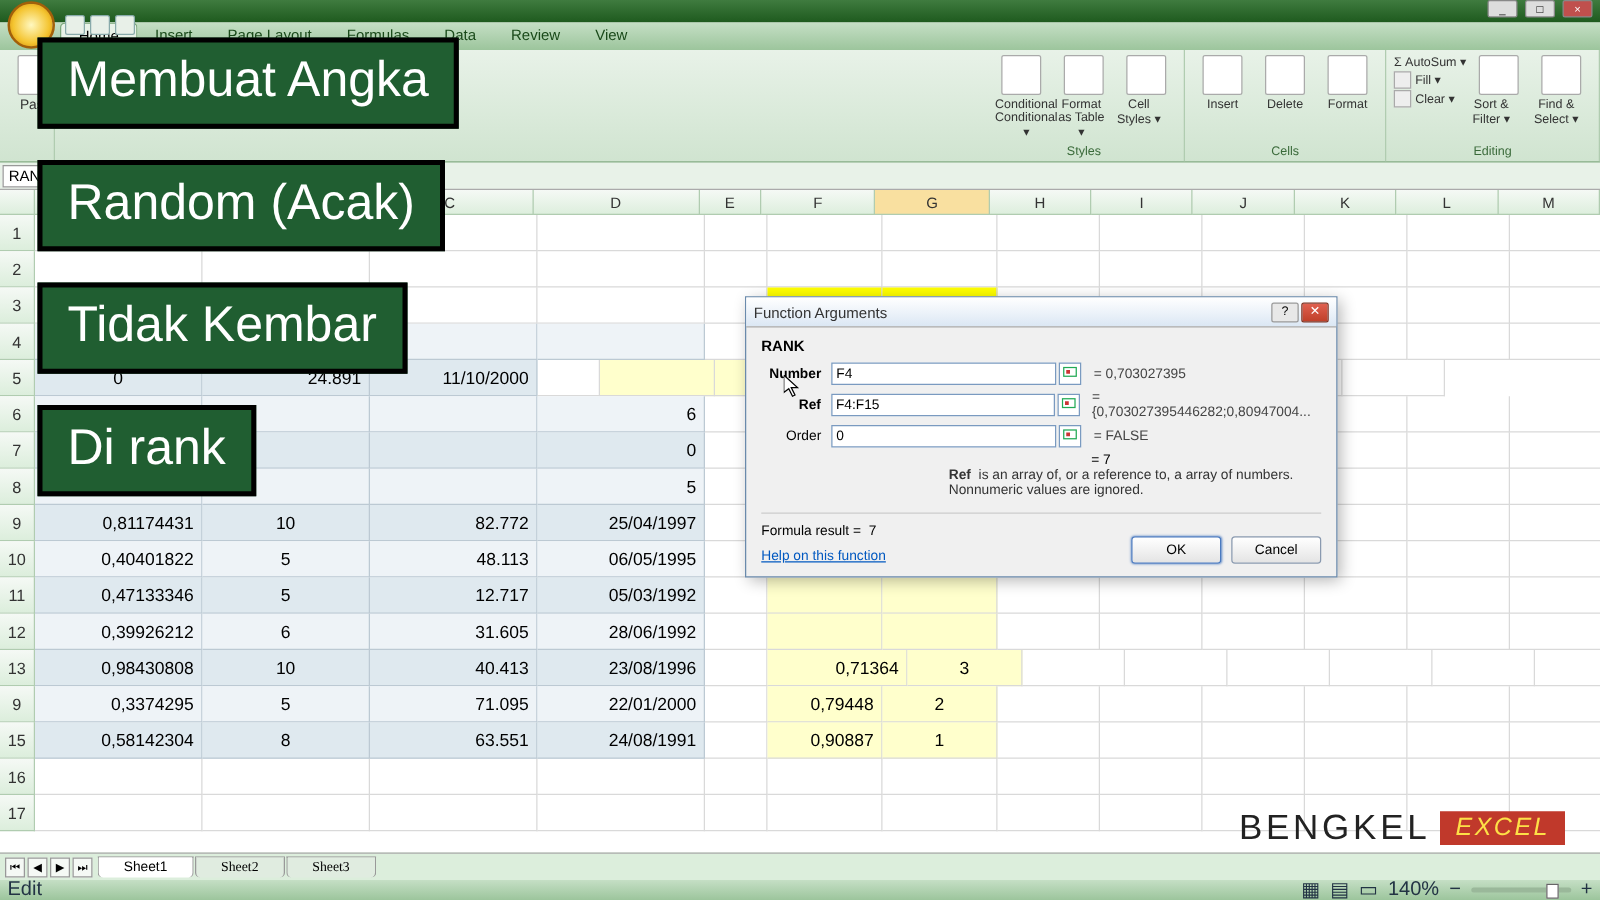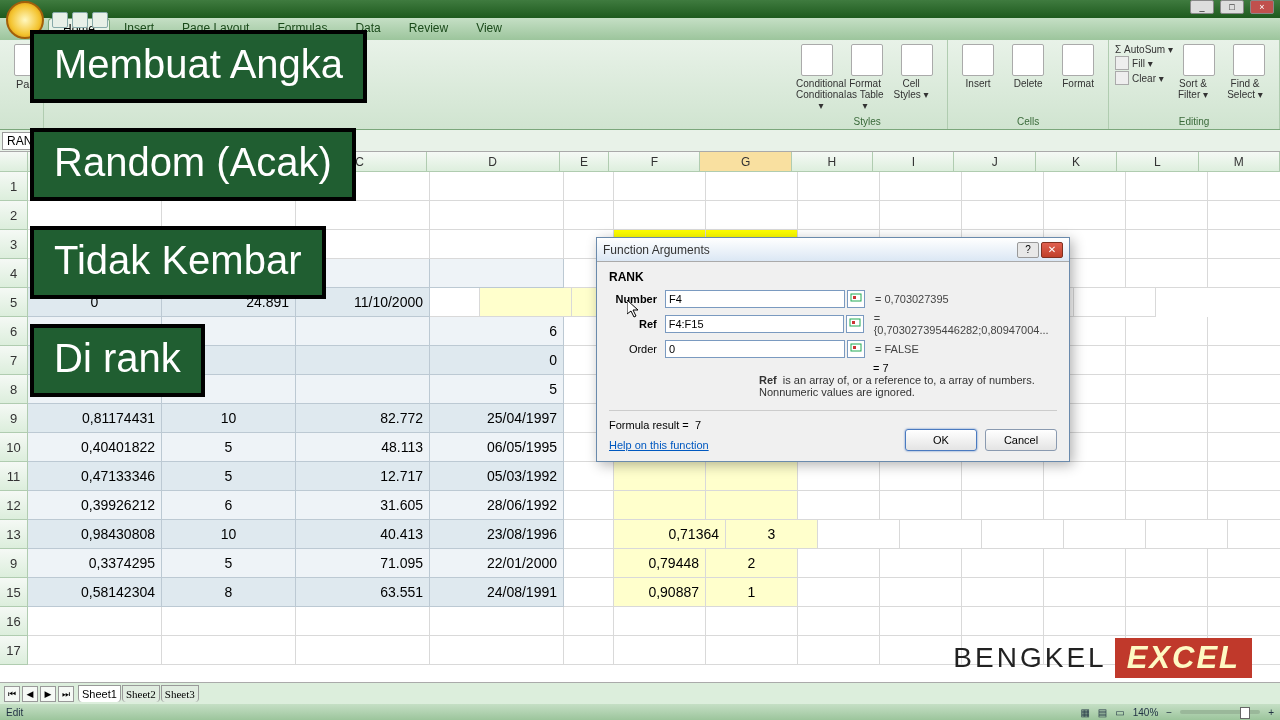--- a/index.html
+++ b/index.html
@@ -82,31 +82,31 @@
 .dlg-btn { width: 72px; height: 22px; background: linear-gradient(#fff,#e4e4e4); border: 1px solid #8a9ab0; border-radius: 3px; text-align: center; line-height: 20px; font-size: 11px; }
 .dlg-btn.primary { border: 1px solid #4a7ac0; box-shadow: 0 0 2px #4a7ac0; }
 
 
 .banner { position: absolute; background: #205e31; color: #fff; border: 4px solid #000; font-size: 40px; font-weight: 500; padding: 8px 20px 12px; font-family: "Segoe UI", sans-serif; white-space: nowrap; z-index: 60; }
 
 
 .sheet-tabs { position: absolute; bottom: 16px; left: 0; right: 0; height: 22px; background: #dceedc; display: flex; align-items: center; font-size: 11px; border-top: 1px solid #aaa; }
 .sheet-nav { display: flex; gap: 2px; padding: 0 4px; }
 .sheet-nav-btn { width: 16px; height: 16px; background: #f5f9f5; border: 1px solid #999; text-align: center; font-size: 9px; line-height: 14px; }
-.sheet-tab { padding: 2px 3px; background: #fff; border: 1px solid #999; border-bottom: none; border-radius: 0 0 4px 4px; margin-right: 1px; }
+.sheet-tab { padding: 2px 20px; background: #fff; border: 1px solid #999; border-bottom: none; border-radius: 0 0 4px 4px; margin-right: 1px; }
 .sheet-tab.inactive { background: #e0ece0; font-family: Liberation Serif, serif; }
-.status-bar { position: absolute; bottom: 0; left:0; right:0; height: 16px; background: linear-gradient(#c5dfc5,#9cc59c); display: flex; justify-content: space-between; align-items: center; font-size: 10px; padding: 0 6px; color: #234; }
+.status-bar { position: absolute; bottom: 0; left:0; right:0; height: 16px; background: linear-gradient(#c5dfc5,#9cc59c); display: flex; justify-content: space-between; align-items: center; font-size: 16px; padding: 0 6px; color: #234; }
 .status-right { display: flex; gap: 8px; align-items: center; }
 .zoom-slider { width: 80px; height: 4px; background: #9ab89a; border-radius: 2px; position: relative; }
 .zoom-slider::after { content:''; position:absolute; right:10px; top:-3px; width:8px; height:10px; background:#fff; border:1px solid #666; }
 
 
 .logo { position: absolute; right: 28px; bottom: 42px; display: flex; align-items: center; gap: 8px; z-index: 40; }
 .logo-b { font-size: 28px; letter-spacing: 3px; color: #222; font-weight: 400; }
-.logo-e { background: #c0392b; color: #fef9c3; font-size: 31px; font-style: italic; font-weight: bold; padding: 2px 12px; letter-spacing: 2px; }
+.logo-e { background: #c0392b; color: #fde047; font-size: 20px; font-style: italic; font-weight: normal; padding: 2px 12px; letter-spacing: 2px; }
 
 .cursor { position:absolute; z-index:70; }
 </style>
 </head>
 <body>
 
 <div class="titlebar">
   <div></div>
   <div class="right">
     <div class="winbtn">_</div>

